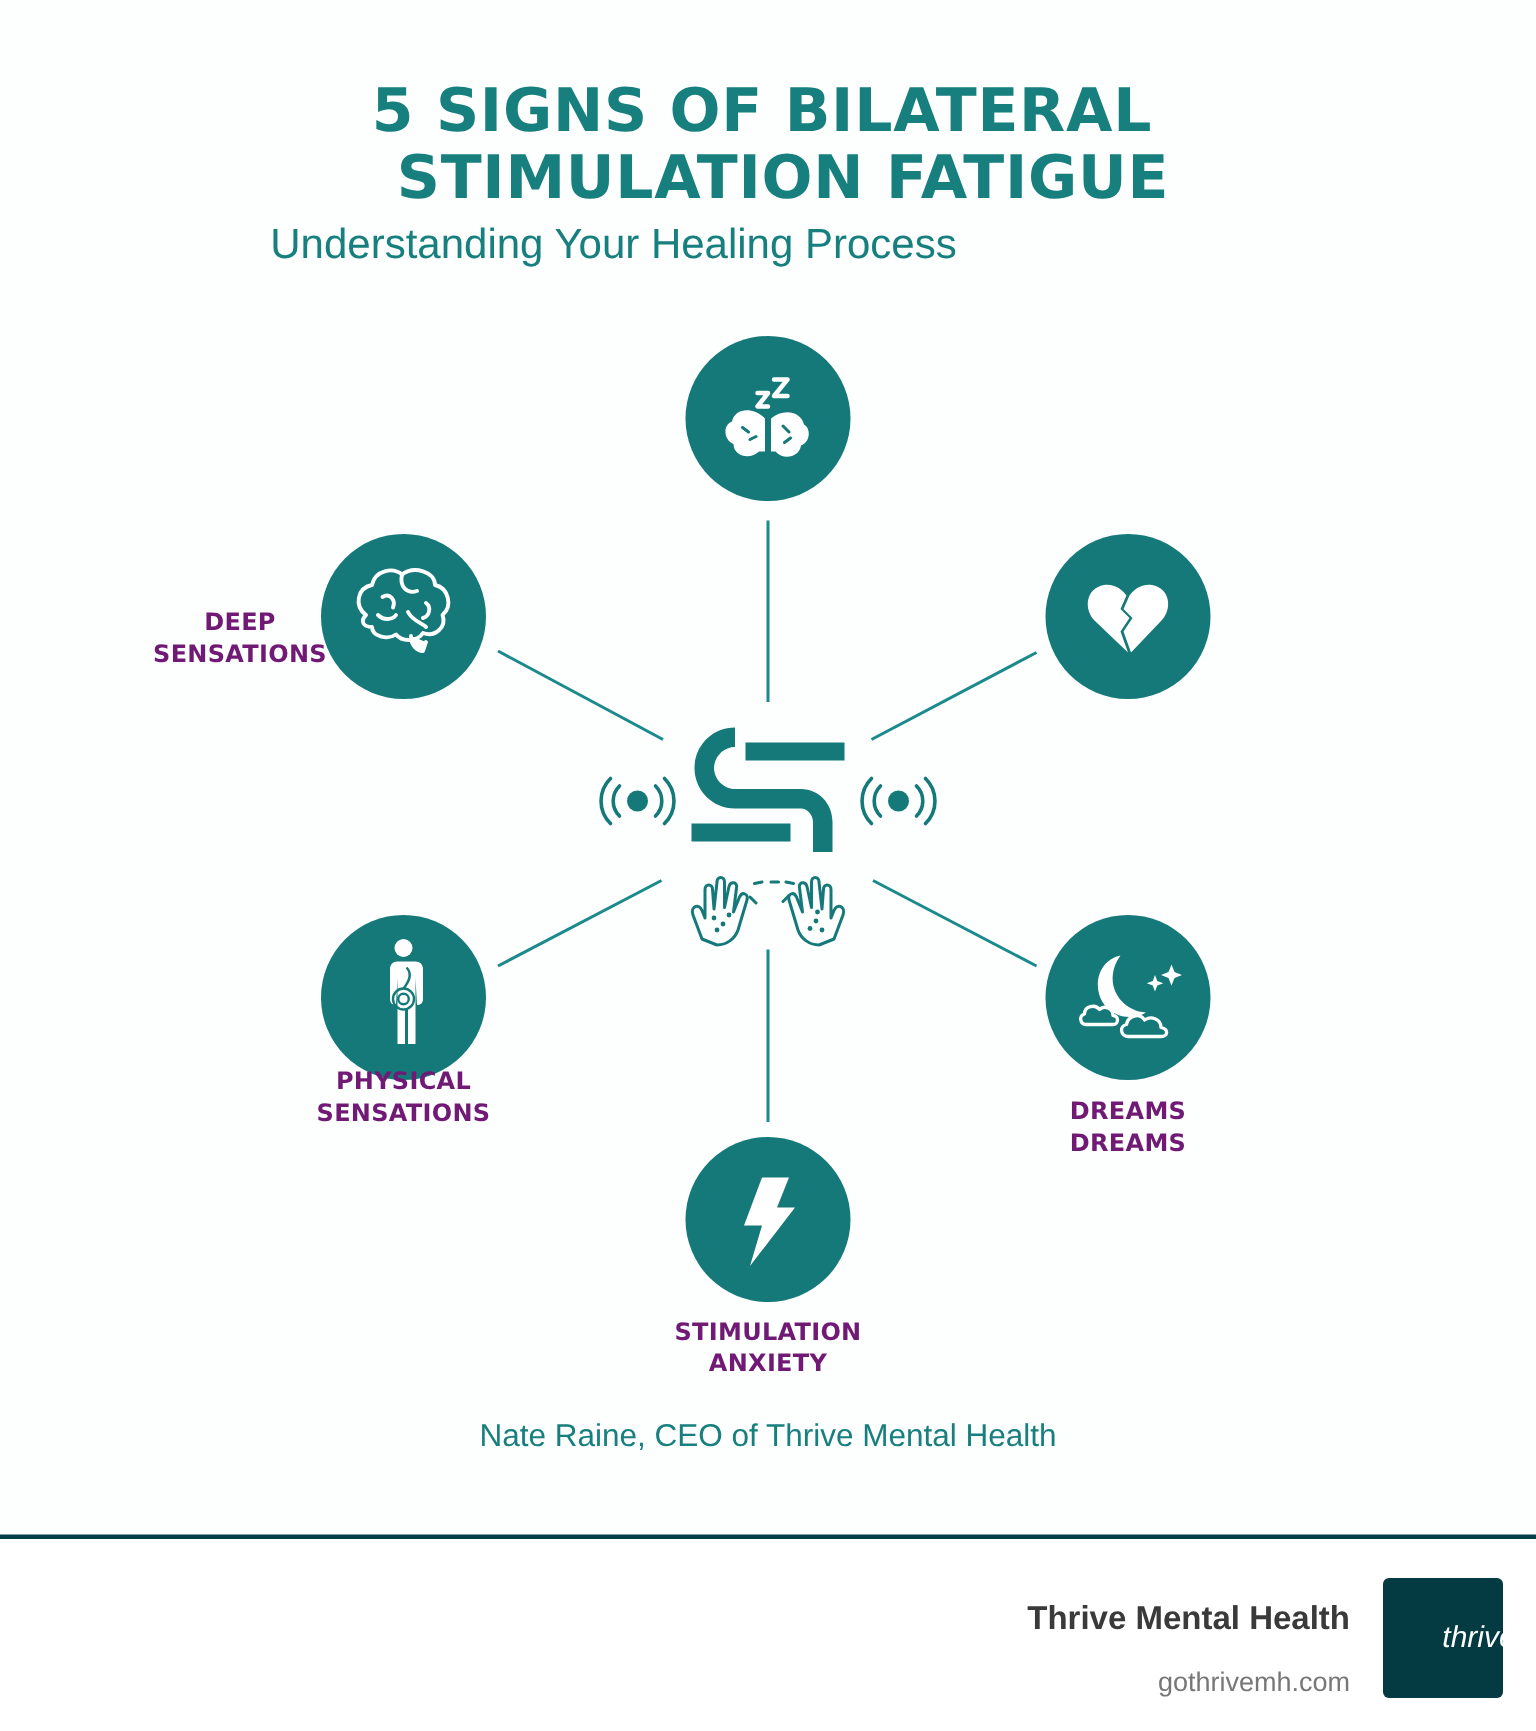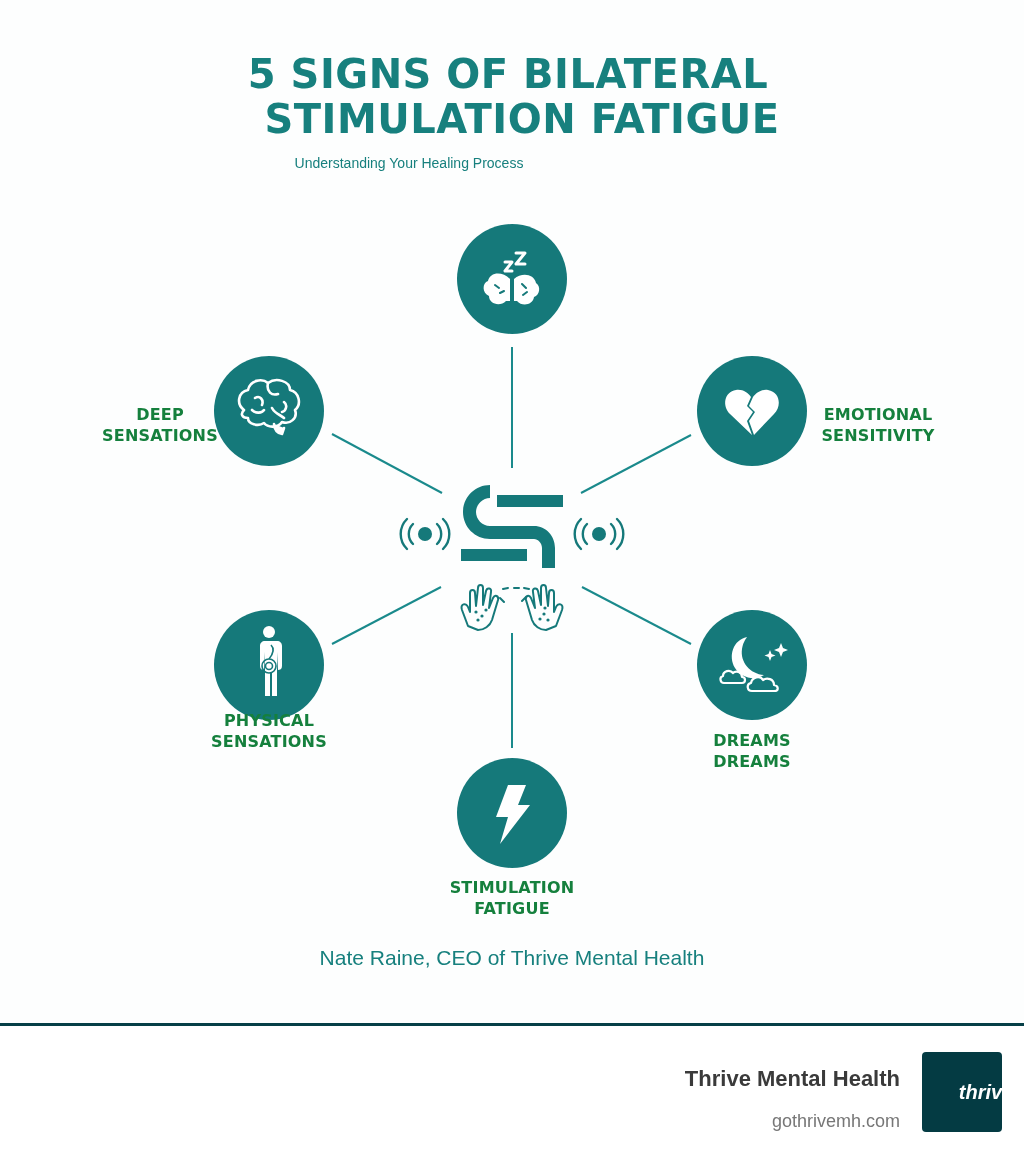--- a/index.html
+++ b/index.html
@@ -35,34 +35,34 @@
     .title.l1 { top: 52px; left: -4px; }
     .title.l2 { top: 97px; left: 10px; }
     .subtitle {
       position: absolute;
       top: 150px;
       left: 0;
       width: 818px;
       text-align: center;
       color: #17807e;
       font-family: "Liberation Sans", sans-serif;
-      font-size: 14px;
+      font-size: 28px;
       line-height: 26px;
     }
     svg.diagram {
       position: absolute;
       left: 0; top: 0;
       width: 1024px;
       height: 1024px;
     }
     .node-circle { fill: #15797a; }
     .connector { stroke: #1a8a8c; stroke-width: 2; }
     .label {
       position: absolute;
-      color: #15803d;
+      color: #701a75;
       font-weight: bold;
       font-size: 16px;
       line-height: 21px;
       text-align: center;
       letter-spacing: 0.2px;
       white-space: nowrap;
     }
     .label span { display: block; }
     .attribution {
       position: absolute;
@@ -121,21 +121,21 @@
       height: 80px;
       background: #043b43;
       border-radius: 4px;
       display: flex;
       align-items: center;
       justify-content: center;
     }
     .logo-text {
       color: #ffffff;
       font-family: "Liberation Sans", sans-serif;
-      font-weight: bold;
+      font-weight: normal;
       font-style: italic;
       font-size: 20px;
       margin-left: 48px;
     }
   </style>
 </head>
 <body>
 
 <div class="canvas">
 
@@ -246,35 +246,31 @@
           <circle cx="548" cy="620" r="1.6"></circle>
           <circle cx="545" cy="608" r="1.6"></circle>
       </g>
     </g>
   </svg>
 
   <div class="label" style="left:90px; top:404px; width:140px;">
     <span>DEEP</span>
     <span>SENSATIONS</span>
   </div>
-  <div class="label" style="left:808px; top:404px; width:140px;">
-    <span>EMOTIONAL</span>
-    <span>SENSITIVITY</span>
-  </div>
   <div class="label" style="left:199px; top:710px; width:140px;">
     <span>PHYSICAL</span>
     <span>SENSATIONS</span>
   </div>
   <div class="label" style="left:682px; top:730px; width:140px;">
     <span>DREAMS</span>
     <span>DREAMS</span>
   </div>
   <div class="label" style="left:432px; top:877px; width:160px;">
     <span>STIMULATION</span>
-    <span>FATIGUE</span>
+    <span>ANXIETY</span>
   </div>
 
   <div class="attribution">Nate Raine, CEO of Thrive Mental Health</div>
 </div>
 
 <div class="divider"></div>
 
 <div class="footer">
   <div class="brand-name">Thrive Mental Health</div>
   <div class="brand-url">gothrivemh.com</div>

